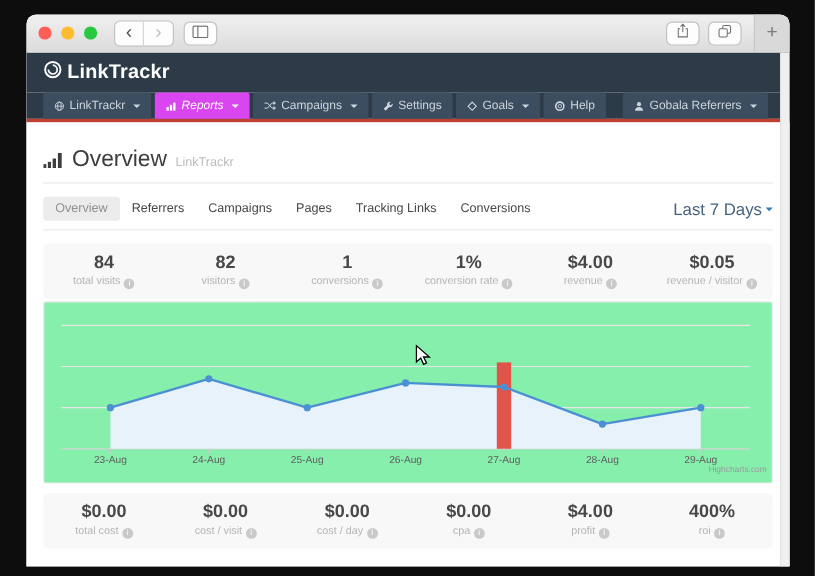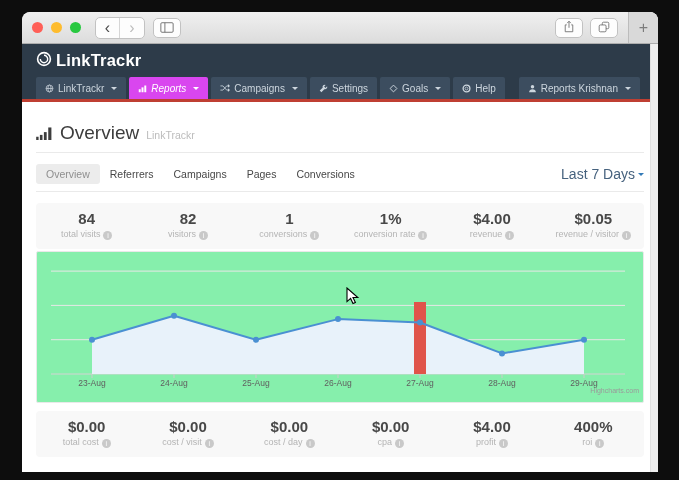--- a/index.html
+++ b/index.html
@@ -188,21 +188,21 @@
         </span>
       <span>Help</span>
     </div>
     <div class="navitem nav-user">
       <span class="ic">
           <svg viewBox="0 0 12 12" width="9" height="9">
             <circle cx="6" cy="3.7" r="2.3" fill="currentColor"></circle>
             <path d="M1.5 11c0-2.6 2-4.1 4.5-4.1S10.5 8.4 10.5 11z" fill="currentColor"></path>
           </svg>
         </span>
-      <span>Reports Krishnan</span>
+      <span>Gobala Referrers</span>
       <span class="caret"></span>
     </div>
   </div>
   <div class="redline"></div>
 
   <div class="content">
     <div class="container">
 
       <div class="headrow">
         <span class="bars">
@@ -216,20 +216,21 @@
         <span class="pagetitle">Overview</span>
         <span class="titlesuffix">LinkTrackr</span>
       </div>
       <hr class="hr1">
 
       <div class="tabsrow">
         <span class="tab active">Overview</span>
         <span class="tab">Referrers</span>
         <span class="tab">Campaigns</span>
         <span class="tab">Pages</span>
+        <span class="tab">Tracking Links</span>
         <span class="tab">Conversions</span>
         <span class="daterange">
           <span>Last 7 Days</span>
           <span class="caret"></span>
         </span>
       </div>
 
       <div class="statspanel">
         <div class="statcell">
           <div class="statvalue">84</div>

